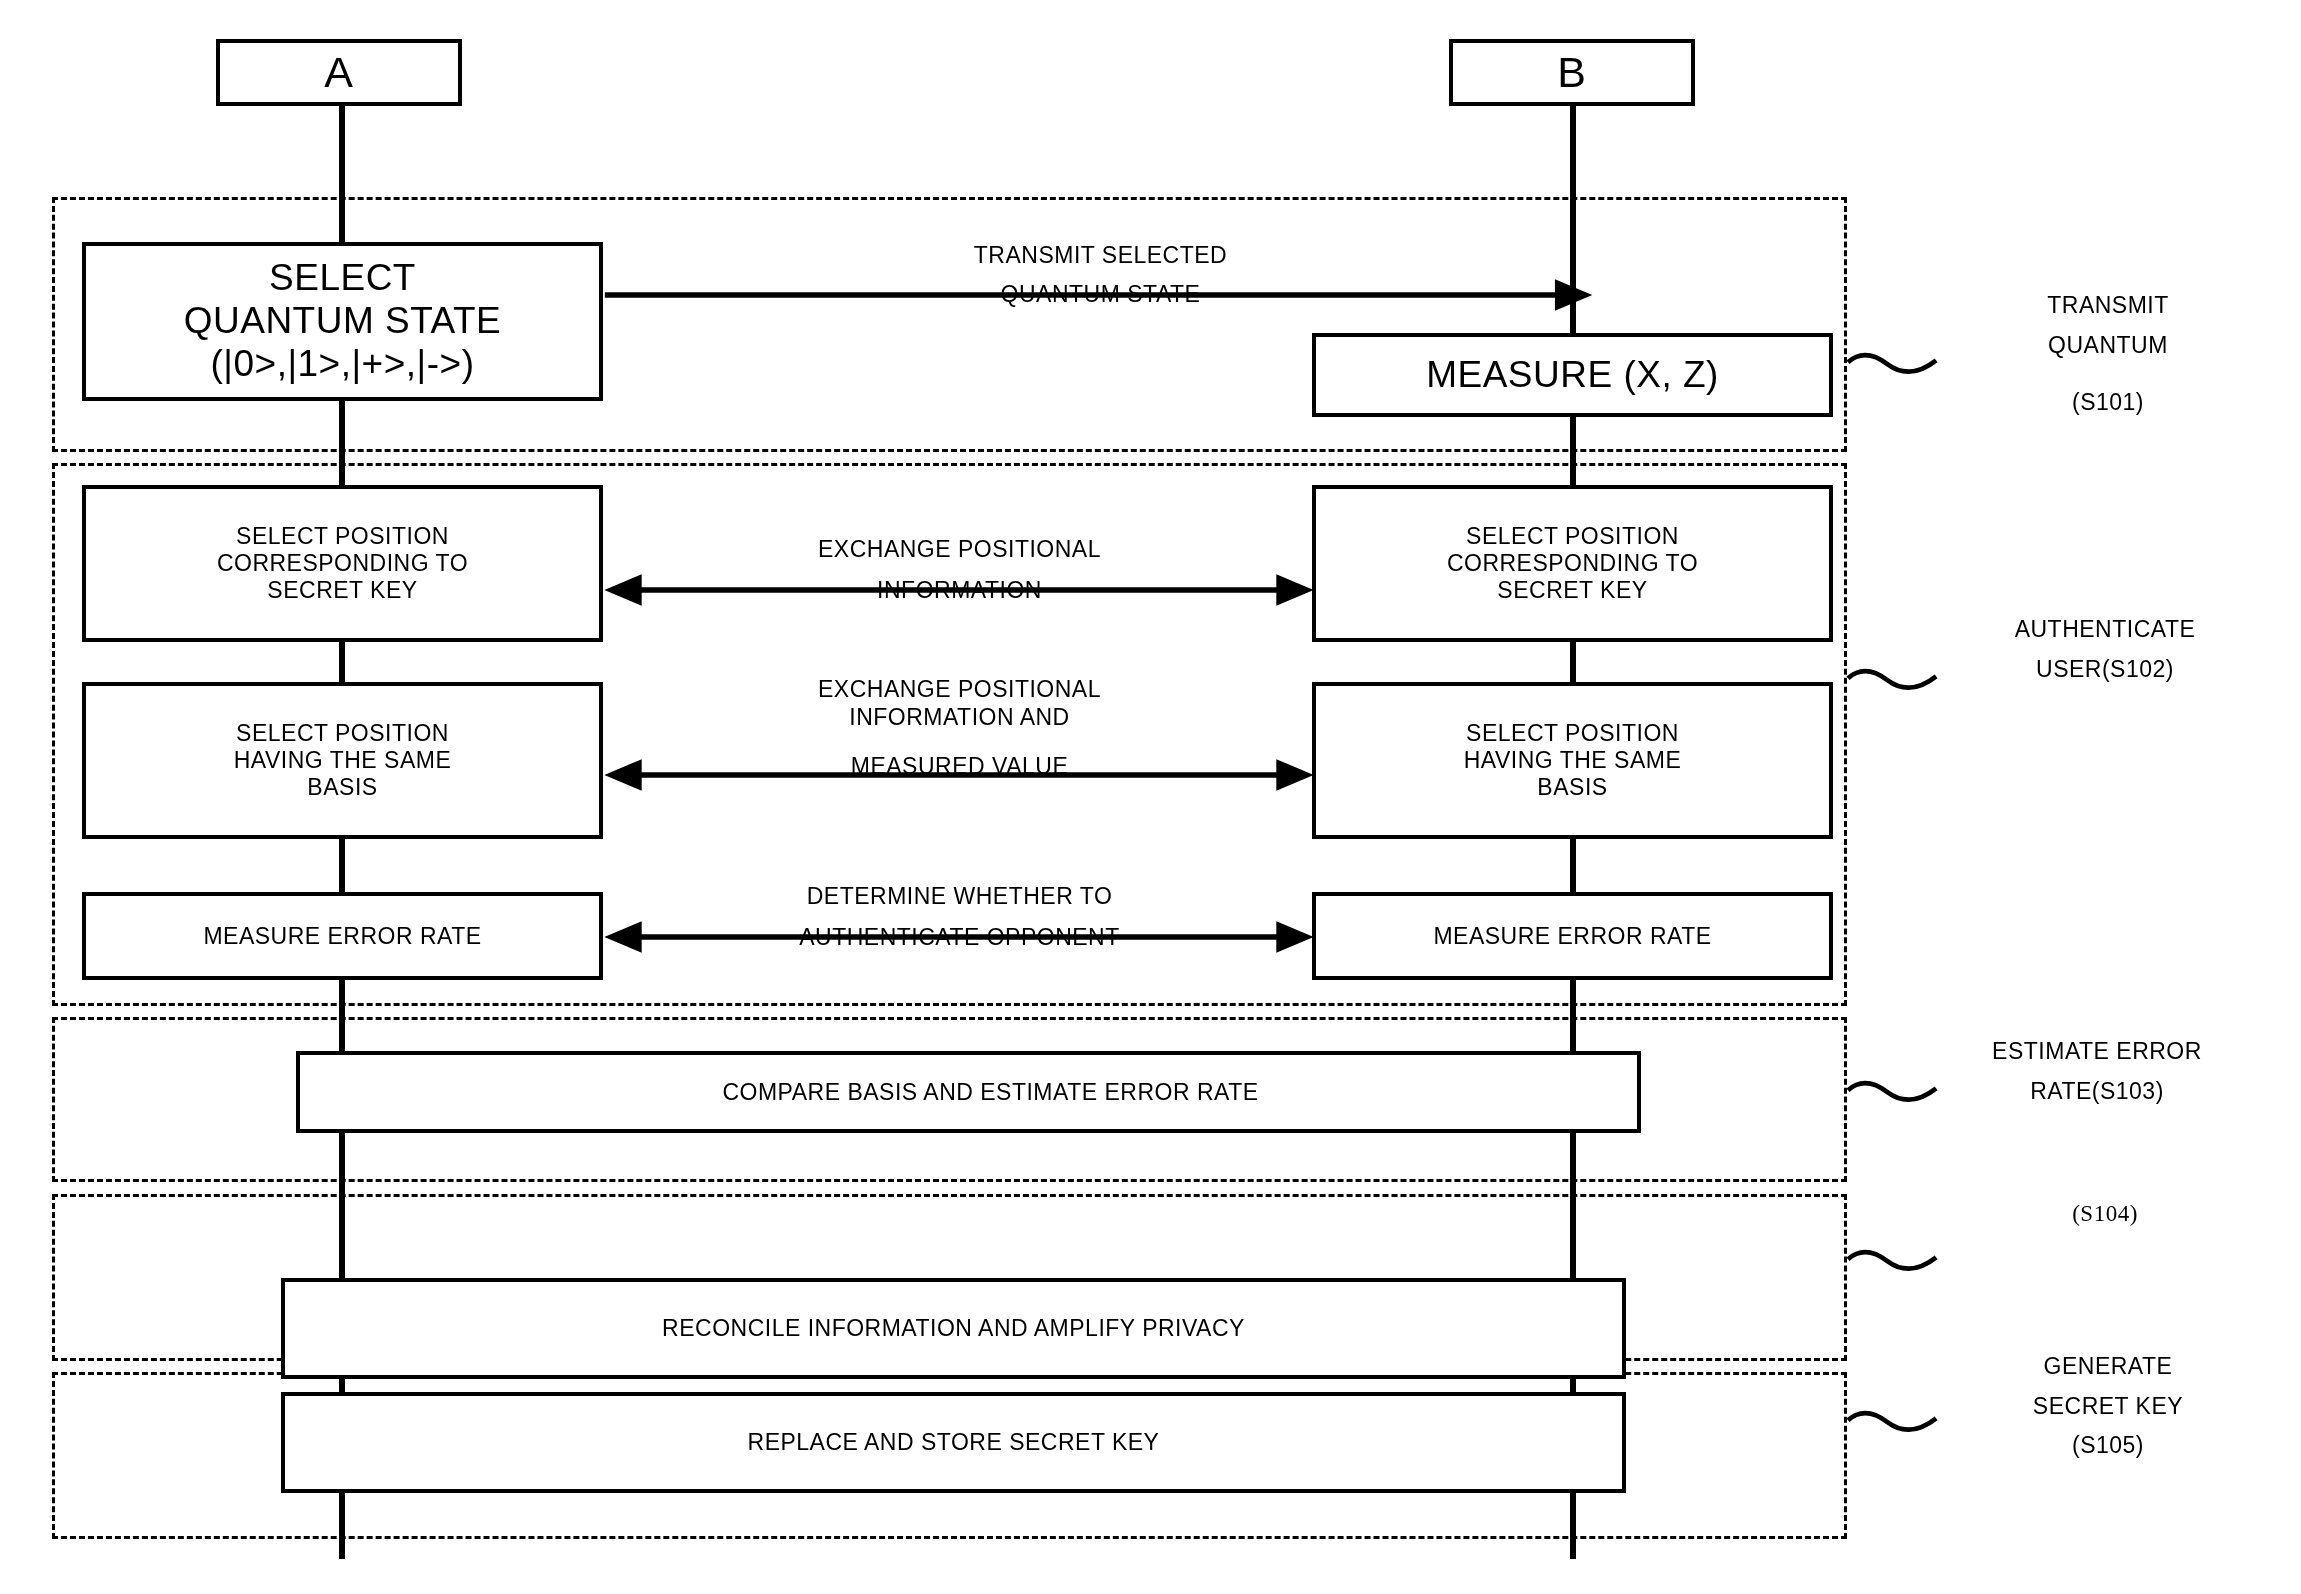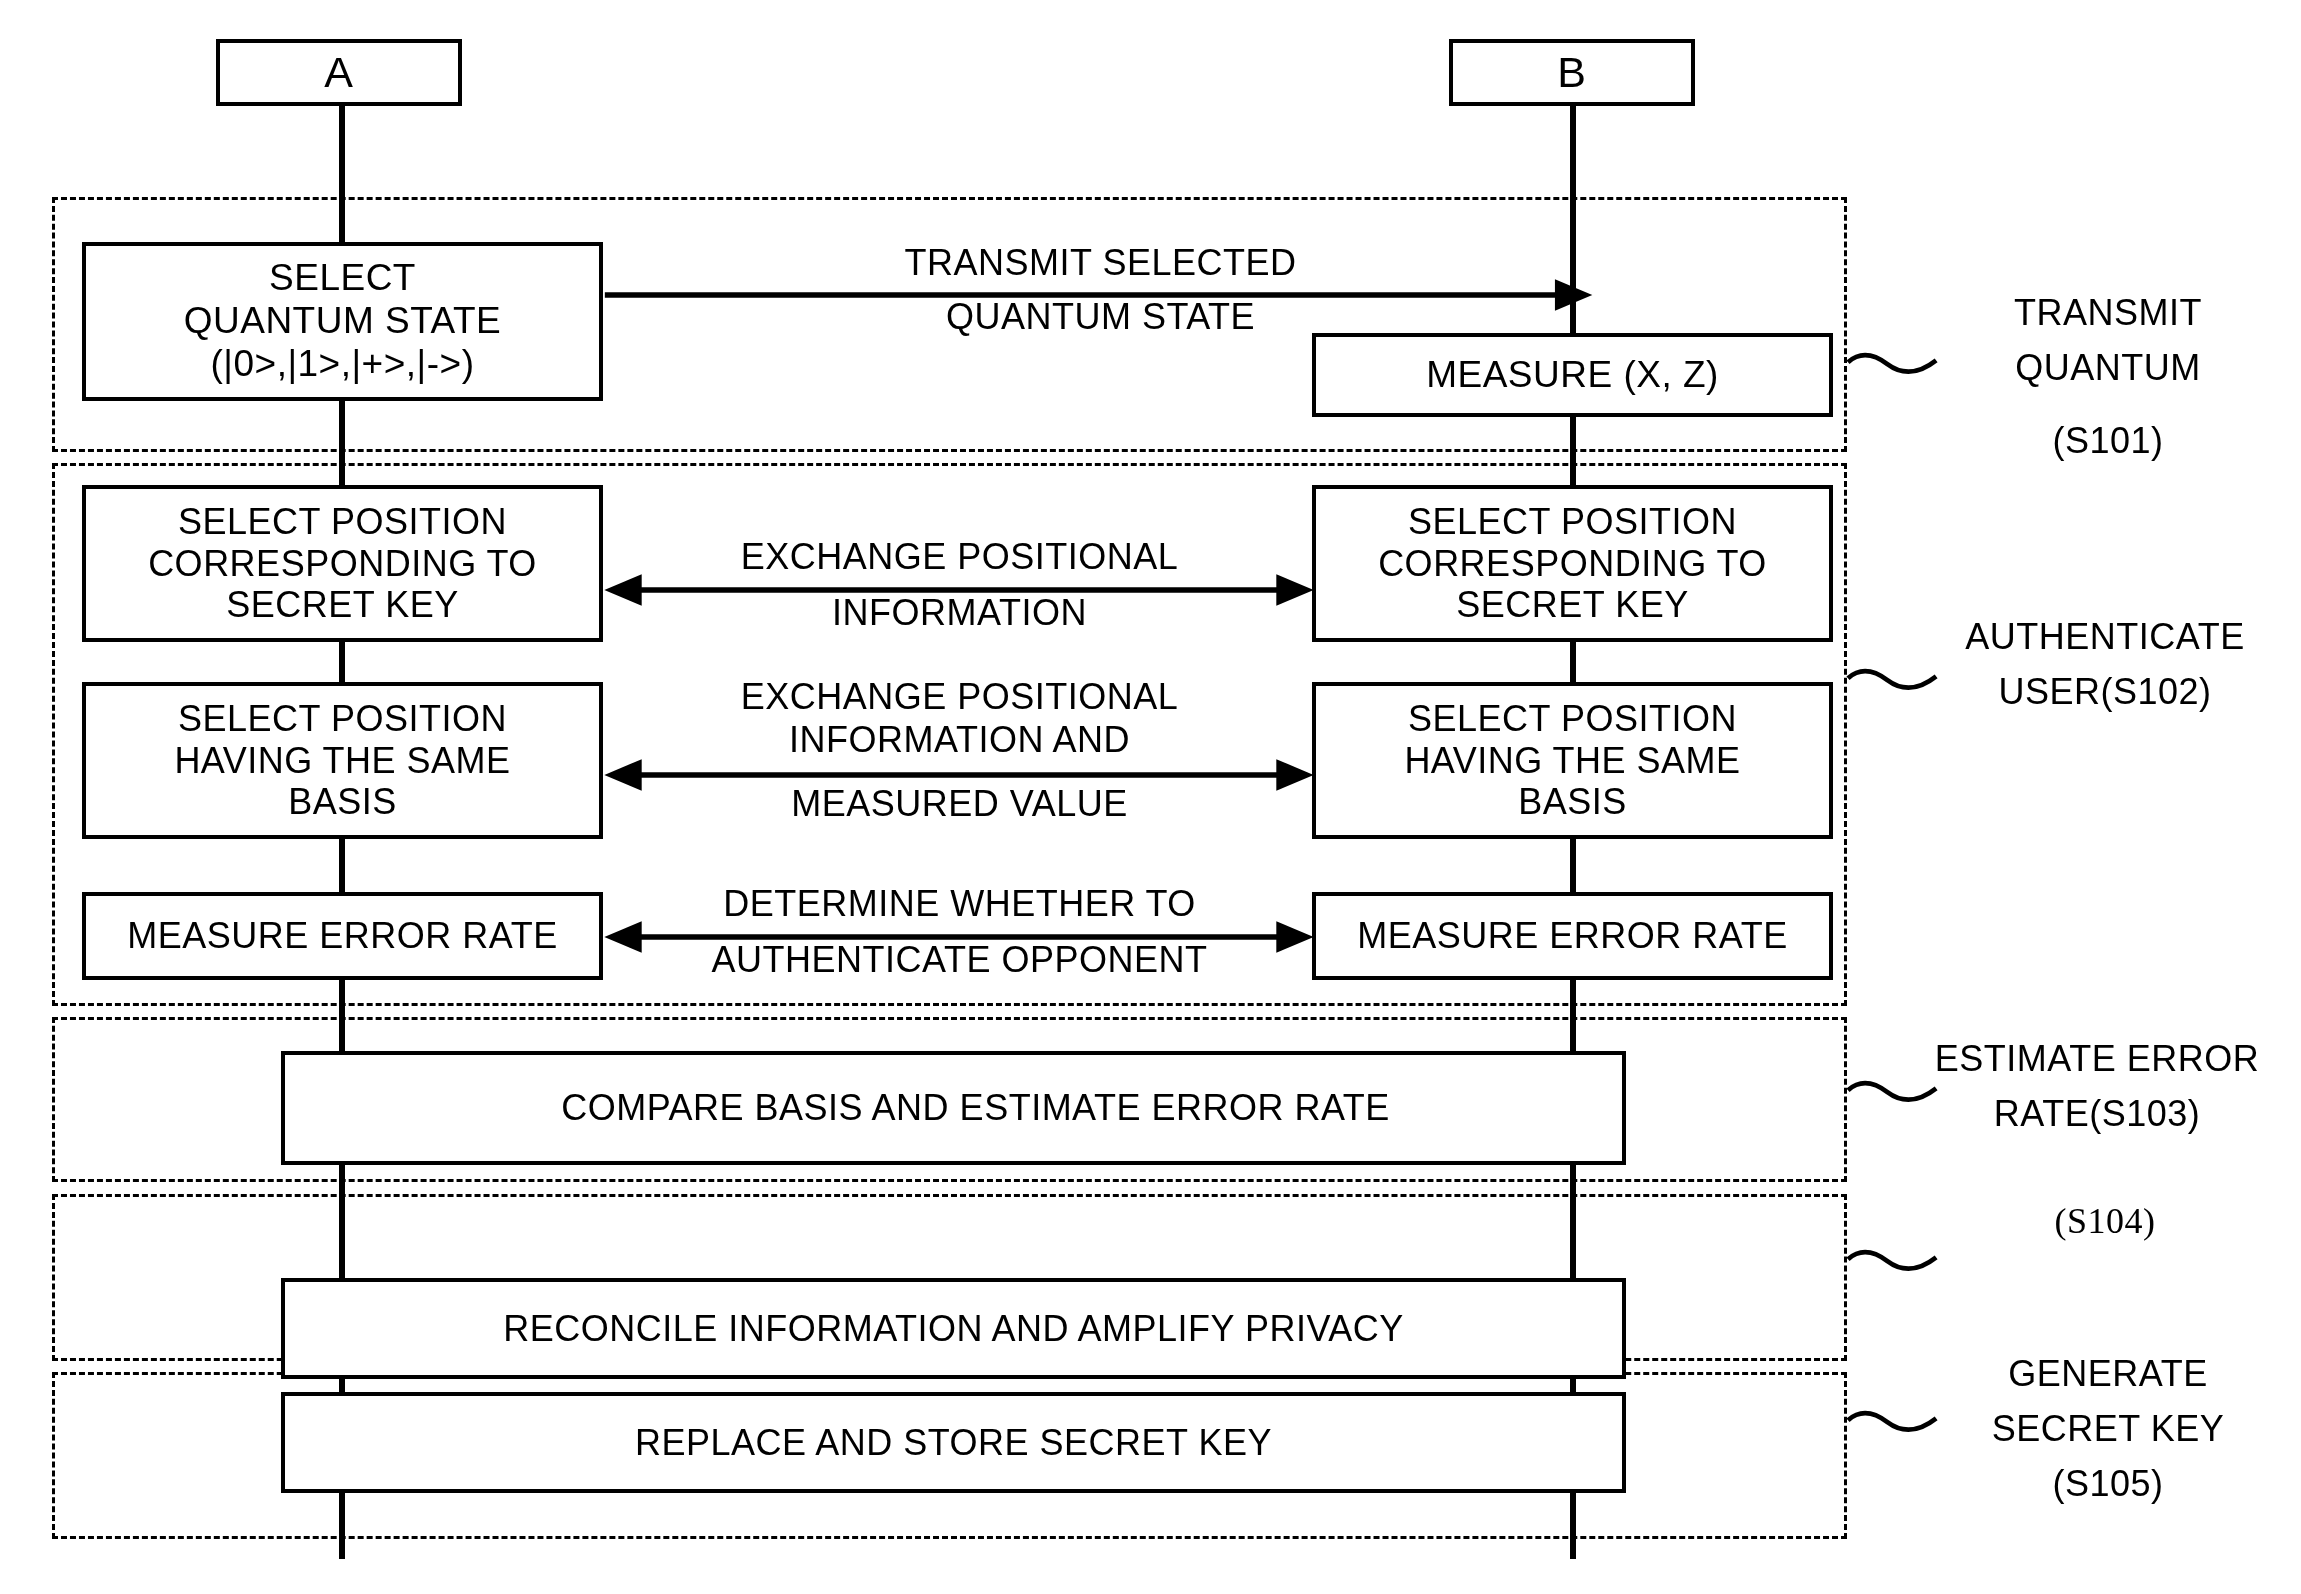--- a/index.html
+++ b/index.html
@@ -68,21 +68,21 @@
   .squiggle {
     position: absolute;
     z-index: 6;
     overflow: visible;
   }
   .boxtext {
     display: block;
     white-space: nowrap;
   }
   .t48 { font-size: 37px; letter-spacing: 0.5px; }
-  .t46 { font-size: 36px; letter-spacing: 0.5px; }
+  .t46 { font-size: 23px; letter-spacing: 0.5px; }
   .title-t { font-size: 43px; letter-spacing: 0.9px; }
 </style>
 </head>
 <body>
 
 <div id="canvas">
 
   <div class="dashed-region" style="left:52px; top:197px; width:1795px; height:255px;"></div>
   <div class="dashed-region" style="left:52px; top:463px; width:1795px; height:543px;"></div>
   <div class="dashed-region" style="left:52px; top:1017px; width:1795px; height:165px;"></div>
@@ -171,21 +171,21 @@
   <svg class="arrow-svg" style="left:603px; top:923px; width:712px; height:28px;" viewBox="0 0 760 30">
     <line x1="28" y1="15" x2="732" y2="15" stroke="#000" stroke-width="6"></line>
     <polygon points="0,15 40,-2 40,32" fill="#000"></polygon>
     <polygon points="760,15 720,-2 720,32" fill="#000"></polygon>
   </svg>
   <div class="edge-label t46" style="left:613px; top:883px; width:693px;">
     <div class="boxtext">DETERMINE WHETHER TO</div>
     <div class="boxtext" style="margin-top:15px;">AUTHENTICATE OPPONENT</div>
   </div>
 
-  <div class="solid-box t46" style="left:281px; top:1051px; width:1345px; height:114px;padding-left:44px;">
+  <div class="solid-box t46" style="left:296px; top:1051px; width:1345px; height:82px;padding-left:44px;">
     <span class="boxtext">COMPARE BASIS AND ESTIMATE ERROR RATE</span>
   </div>
 
   <div class="solid-box t46" style="left:281px; top:1278px; width:1345px; height:101px;">
     <span class="boxtext">RECONCILE INFORMATION AND AMPLIFY PRIVACY</span>
   </div>
 
   <div class="solid-box t46" style="left:281px; top:1392px; width:1345px; height:101px;">
     <span class="boxtext">REPLACE AND STORE SECRET KEY</span>
   </div>

